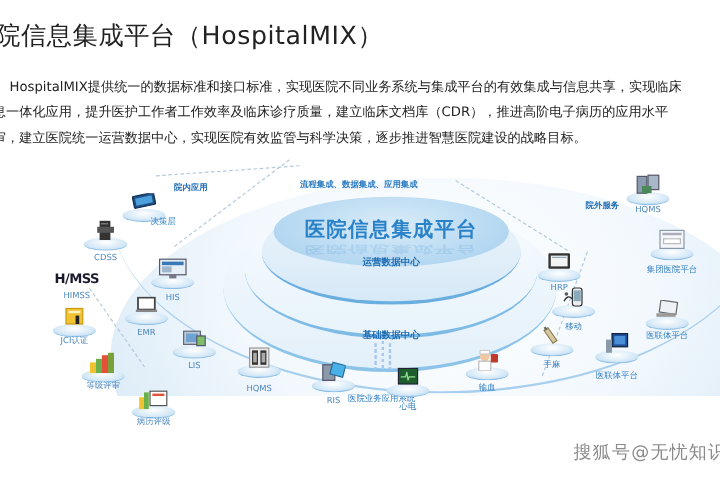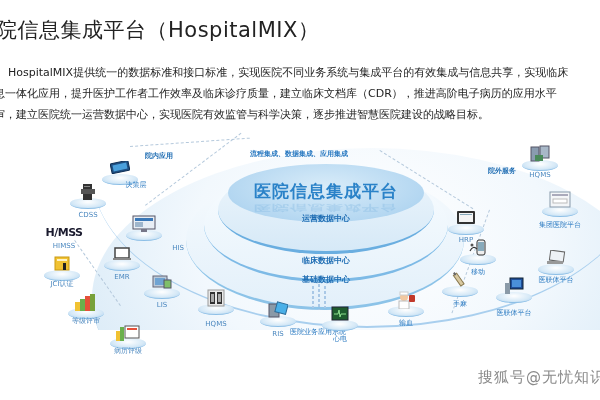--- a/index.html
+++ b/index.html
@@ -75,21 +75,20 @@
 
   <div class="tier tier3" style="left:186px;top:40px;width:278px;height:140px;"></div>
   <div class="tier tier2" style="left:204px;top:38px;width:244px;height:114px;"></div>
   <div class="tier tier1" style="left:218px;top:36px;width:216px;height:88px;"></div>
   <div class="tier tier0" style="left:228px;top:34px;width:196px;height:58px;"></div>
 
   <div class="platform-title" style="left:228px;width:196px;top:50px;">医院信息集成平台</div>
   <div class="platform-reflect" style="left:228px;width:196px;top:66px;">医院信息集成平台</div>
 
   <div class="tier-label" style="left:266px;top:83px;">运营数据中心</div>
-  <div class="tier-label" style="left:266px;top:125px;">临床数据中心</div>
   <div class="tier-label" style="left:266px;top:144px;text-align:center;">基础数据中心</div>
 
   <div class="arrow-v" style="left:312px;top:156px;height:22px;"></div>
   <div class="arrow-v" style="left:318px;top:154px;height:26px;"></div>
   <div class="arrow-v" style="left:324px;top:156px;height:22px;"></div>
   <div class="business-label" style="left:258px;top:157px;margin-top:40px;">医院业务应用系统</div>
 
   <div class="node" style="left:100px;top:28px;">
     <div class="disk"></div>
     <div class="icon">
@@ -159,21 +158,21 @@
   <div class="node" style="left:124px;top:84px;">
     <div class="disk"></div>
     <div class="icon" style="width:24px;left:8px;">
       <svg width="24" height="18" viewBox="0 0 24 18">
           <rect x="1" y="1" width="22" height="13" fill="#e8eef5" stroke="#556"></rect>
           <rect x="3" y="3" width="18" height="3" fill="#3a78b8"></rect>
           <rect x="3" y="7" width="8" height="5" fill="#9fb6cc"></rect>
           <rect x="9" y="14" width="6" height="3" fill="#778"></rect>
         </svg>
     </div>
-    <div class="label grey" style="top:30px;text-align:right;">HIS</div>
+    <div class="label grey" style="top:30px;">HIS</div>
   </div>
 
   <div class="node" style="left:102px;top:114px;">
     <div class="disk"></div>
     <div class="icon">
       <svg width="18" height="14" viewBox="0 0 18 14">
           <rect x="2" y="1" width="14" height="10" fill="#fff" stroke="#444" stroke-width="1.5"></rect>
           <rect x="0" y="11" width="18" height="2" fill="#888"></rect>
         </svg>
     </div>

